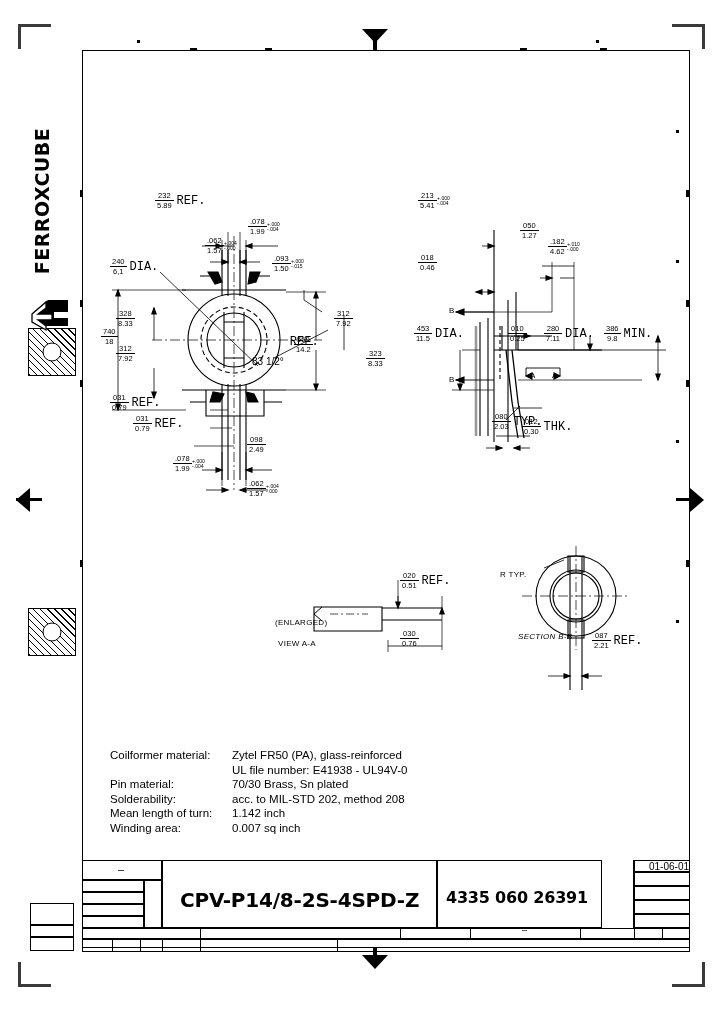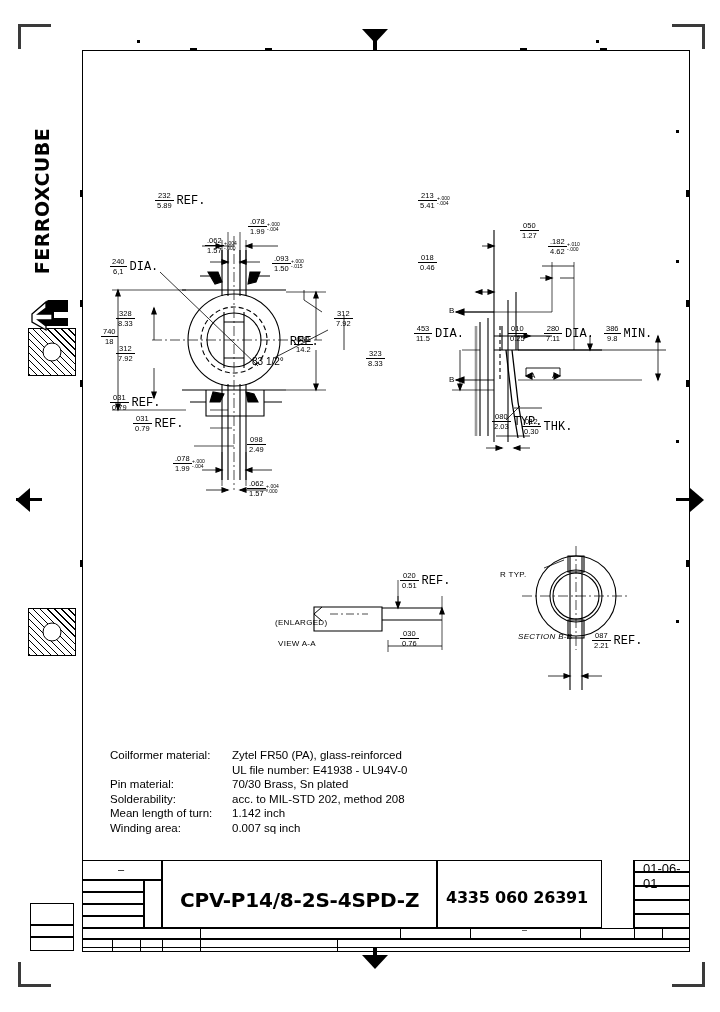--- a/index.html
+++ b/index.html
@@ -45,21 +45,21 @@
   #specs .k{width:122px;}
   #specs .v{}
   
   #tb{position:absolute;left:82px;top:860px;width:608px;height:88px;}
   #tb .cell{position:absolute;box-sizing:border-box;border:1px solid #000;}
   #tb .thick{border-width:1.8px;}
   #tb .t-name{position:absolute;font-weight:bold;font-size:20px;
      font-family:"DejaVu Sans",sans-serif;letter-spacing:-0.2px;}
   #tb .t-code{position:absolute;font-weight:bold;font-size:16px;
      font-family:"DejaVu Sans",sans-serif;letter-spacing:-0.2px;}
-  #tb .t-date{position:absolute;font-size:13px;}
+  #tb .t-date{position:absolute;font-size:10px;margin-left:6px;}
   #tb .dash{position:absolute;font-size:11px;}
   svg{display:block;overflow:visible;}
 </style>
 </head>
 <body>
 
 <div class="crop" style="left:18px;top:24px;width:30px;height:22px;border-top-width:3px;border-left-width:3px;"></div>
 <div class="crop" style="left:672px;top:24px;width:30px;height:22px;border-top-width:3px;border-right-width:3px;"></div>
 <div class="crop" style="left:18px;top:962px;width:30px;height:22px;border-bottom-width:3px;border-left-width:3px;"></div>
 <div class="crop" style="left:672px;top:962px;width:30px;height:22px;border-bottom-width:3px;border-right-width:3px;"></div>

